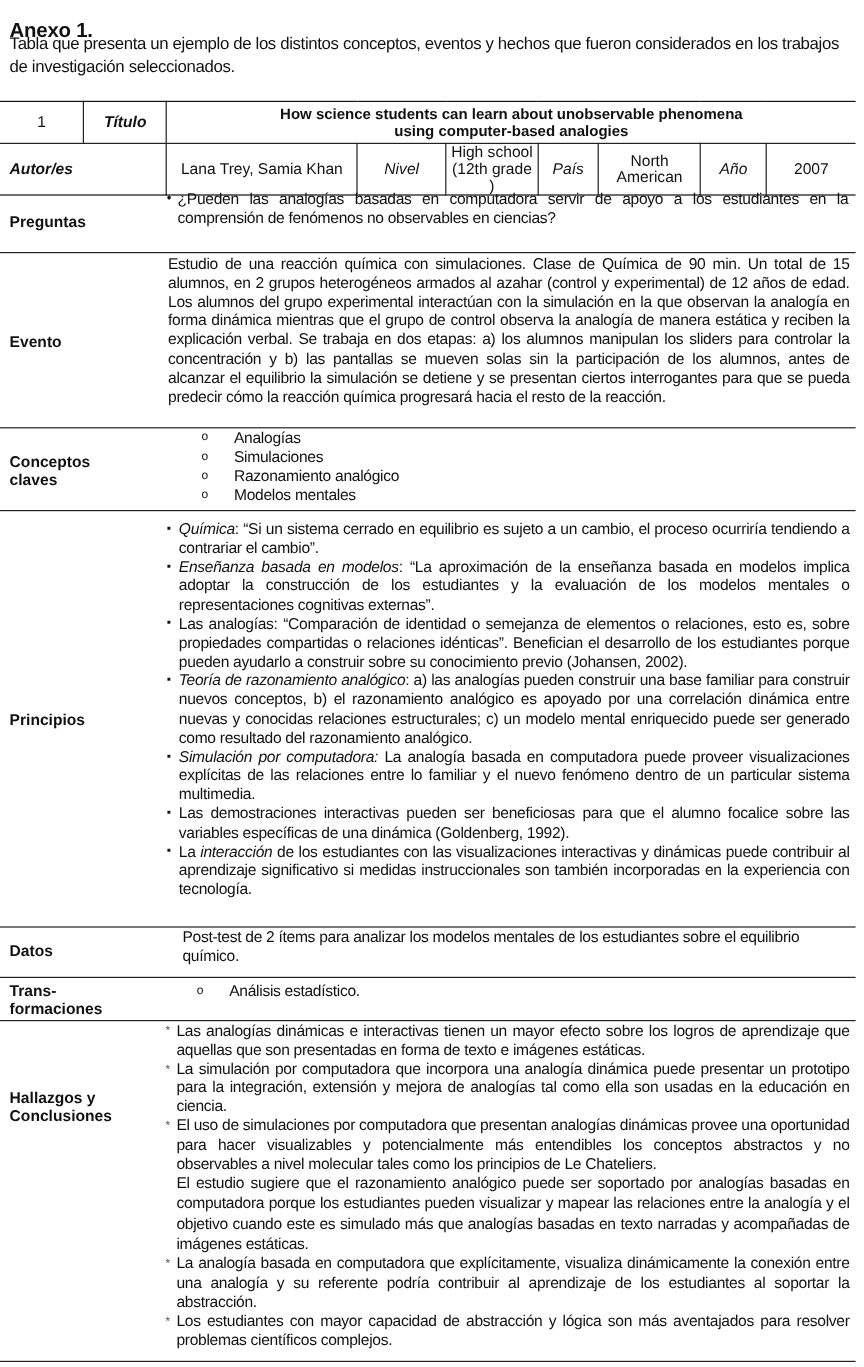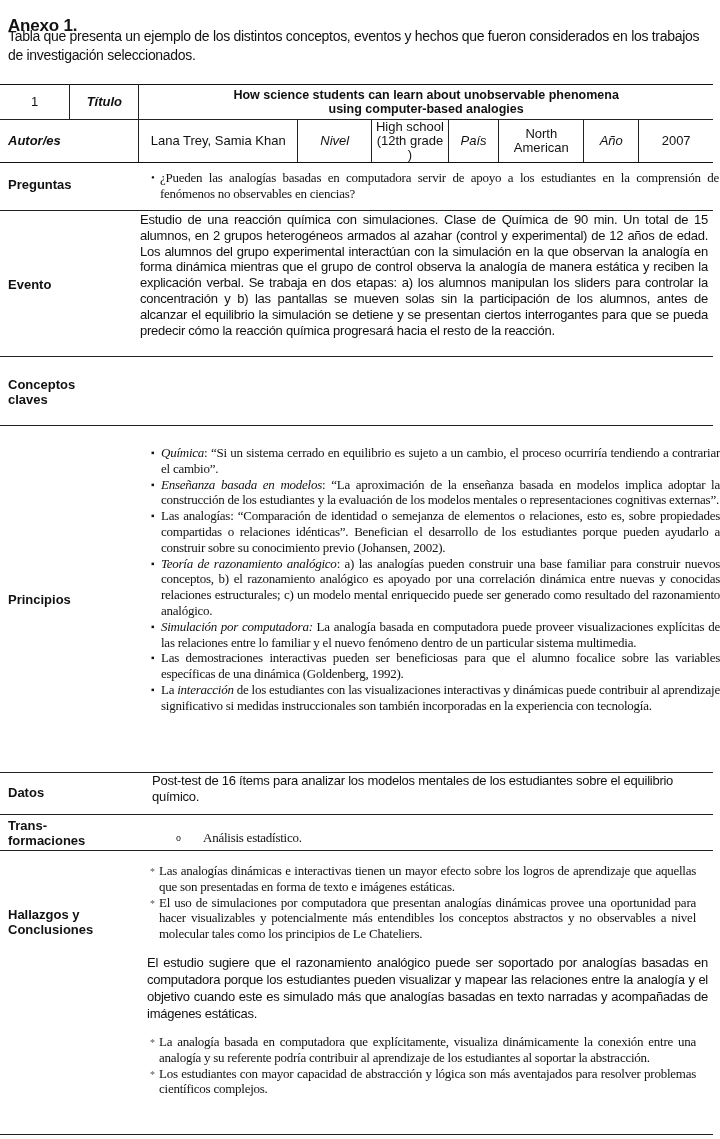--- a/index.html
+++ b/index.html
@@ -26,21 +26,21 @@
   
   .row { position: absolute; left: 0; width: 713px; border-bottom: 1px solid #222; }
   .row .label {
     position: absolute; left: 8px; width: 120px;
     font-weight: bold; font-size: 13px; line-height: 15px;
   }
   .row .content {
     position: absolute; left: 140px; width: 568px;
     font-size: 13px; line-height: 15.8px; text-align: justify; letter-spacing: -0.25px;
   }
-  ul { margin: 12px; padding: 0; list-style: none; font-family: Liberation Serif, serif; }
+  ul { margin: 0; padding: 0; list-style: none; }
   li { position: relative; }
   .dot-list li { padding-left: 9px; }
   .dot-list li::before { content: "•"; position: absolute; left: 0; top: 0; font-size: 11px; }
   .circ-list li { padding-left: 55px; }
   .circ-list li::before { content: "o"; position: absolute; left: 28px; top: 0; font-size: 10px; }
   .sq-list li { padding-left: 9px; }
   .sq-list li::before { content: "▪"; position: absolute; left: -1px; top: 0; font-size: 10px; }
   .star-list li { padding-left: 9px; }
   .star-list li::before { content: "*"; position: absolute; left: 0; top: 1px; font-size: 10px; color: #555; }
   .plain-para { padding-left: 9px; }
@@ -101,58 +101,65 @@
 <div class="row" style="top:211px;height:145px">
   <div class="label" style="top:66px">Evento</div>
   <div class="content" style="top:1px">Estudio de una reacción química con simulaciones. Clase de Química de 90 min. Un total de 15 alumnos, en 2 grupos heterogéneos armados al azahar (control y experimental) de 12 años de edad. Los alumnos del grupo experimental interactúan con la simulación en la que observan la analogía en forma dinámica mientras que el grupo de control observa la analogía de manera estática y reciben la explicación verbal. Se trabaja en dos etapas: a) los alumnos manipulan los sliders para controlar la concentración y b) las pantallas se mueven solas sin la participación de los alumnos,  antes de alcanzar el equilibrio la simulación se detiene y se presentan ciertos interrogantes para que se pueda predecir cómo la reacción química progresará hacia el resto de la reacción.</div>
 </div>
 
 <div class="row" style="top:357px;height:68px">
   <div class="label" style="top:20px">
     <div>Conceptos</div>
     <div>claves</div>
   </div>
+  <ul class="content circ-list" style="top:0px;line-height:16px">
+    <li>Analogías</li>
+    <li>Simulaciones</li>
+    <li>Razonamiento analógico</li>
+    <li>Modelos mentales</li>
+  </ul>
 </div>
 
 <div class="row" style="top:426px;height:346px">
   <div class="label" style="top:166px">Principios</div>
   <ul class="content sq-list" style="top:7px;left:140px">
     <li><span class="it">Química</span><span>: “Si un sistema cerrado en equilibrio es sujeto a un cambio, el proceso ocurriría tendiendo a contrariar el cambio”.</span></li>
     <li><span class="it">Enseñanza basada en modelos</span><span>: “La aproximación de la enseñanza basada en modelos implica adoptar la construcción de los estudiantes y la evaluación de los modelos mentales o representaciones cognitivas externas”.</span></li>
     <li><span>Las analogías: “Comparación de identidad o semejanza de elementos o relaciones, esto es, sobre propiedades compartidas o relaciones idénticas”. Benefician el desarrollo de los estudiantes porque pueden ayudarlo a construir sobre su conocimiento previo (Johansen, 2002).</span></li>
     <li><span class="it">Teoría de razonamiento analógico</span><span>: a) las analogías pueden construir una base familiar para construir nuevos conceptos, b) el razonamiento analógico es apoyado por una correlación dinámica entre nuevas y conocidas relaciones estructurales; c) un modelo mental enriquecido puede ser generado como resultado del razonamiento analógico.</span></li>
     <li><span class="it">Simulación por computadora:</span><span> La analogía basada en computadora puede proveer visualizaciones explícitas de las relaciones entre lo familiar y el nuevo fenómeno dentro de un particular sistema multimedia.</span></li>
     <li><span>Las demostraciones interactivas pueden ser beneficiosas para que el alumno focalice sobre las variables específicas de una dinámica (Goldenberg, 1992).</span></li>
     <li><span>La </span><span class="it">interacción</span><span> de los estudiantes con las visualizaciones interactivas y dinámicas puede contribuir al aprendizaje significativo si medidas instruccionales son también incorporadas en la experiencia con tecnología.</span></li>
   </ul>
 </div>
 
 <div class="row" style="top:773px;height:41px">
   <div class="label" style="top:12px">Datos</div>
-  <div class="content" style="top:0px;left:152px;width:530px;text-align:left">Post-test de 16 ítems para analizar los modelos mentales de los estudiantes sobre el equilibrio químico.</div>
+  <div class="content" style="top:0px;left:152px;width:530px;text-align:left">Post-test de 2 ítems para analizar los modelos mentales de los estudiantes sobre el equilibrio químico.</div>
 </div>
 
 <div class="row" style="top:815px;height:35px">
   <div class="label" style="top:3px">
     <div>Trans-</div>
     <div>formaciones</div>
   </div>
   <ul class="content circ-list" style="top:3px;left:136px;line-height:15.5px;text-align:left">
     <li>Análisis estadístico.</li>
   </ul>
 </div>
 
 <div class="row" style="top:851px;height:283px">
   <div class="label" style="top:56px">
     <div>Hallazgos y</div>
     <div>Conclusiones</div>
   </div>
   <div class="content" style="top:0px;left:138px;width:570px">
     <ul class="star-list">
       <li>Las analogías dinámicas e interactivas tienen un mayor efecto sobre  los logros de aprendizaje que aquellas que son presentadas en forma de texto e imágenes estáticas.</li>
+      <li>La simulación por computadora que incorpora una analogía dinámica puede presentar un prototipo para la integración, extensión y mejora de analogías tal como ella son usadas en la educación en ciencia.</li>
       <li>El uso de simulaciones por computadora que presentan analogías dinámicas provee una oportunidad para hacer visualizables y potencialmente más entendibles los conceptos abstractos y no observables a nivel molecular  tales como los principios de Le Chateliers.</li>
     </ul>
     <div class="plain-para" style="line-height:17px">El estudio sugiere que el razonamiento analógico puede ser soportado por analogías basadas en computadora porque los estudiantes pueden visualizar y mapear las relaciones entre la analogía y el objetivo cuando este es simulado más que analogías basadas en texto narradas y acompañadas de imágenes estáticas.</div>
     <ul class="star-list">
       <li>La analogía basada en computadora que explícitamente, visualiza dinámicamente la conexión entre una analogía y su referente podría contribuir al aprendizaje de los estudiantes al soportar la abstracción.</li>
       <li>Los estudiantes con mayor capacidad de abstracción y lógica son más aventajados para resolver problemas científicos complejos.</li>
     </ul>
   </div>
 </div>
 

